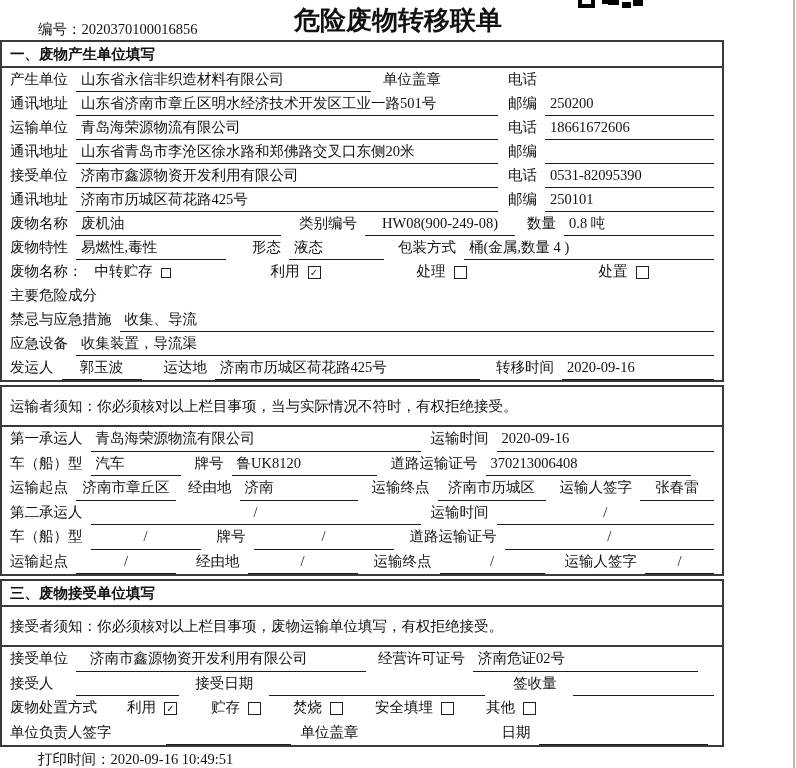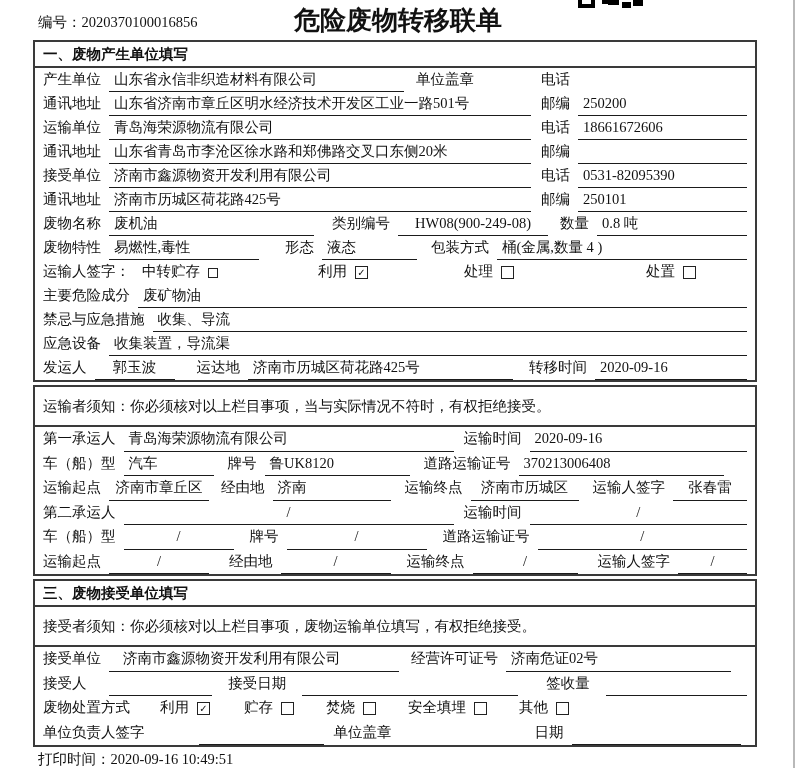--- a/index.html
+++ b/index.html
@@ -1,26 +1,26 @@
 <!DOCTYPE html>
 <html><head>
 <meta charset="utf-8">
 <style>
   html,body{margin:0;padding:0}
   body{width:796px;height:768px;background:#fff;color:#111;
        font-family:"Liberation Serif","DejaVu Serif",serif;font-size:14.5px;
        position:relative;overflow:hidden}
   .edge{position:absolute;right:1px;top:0;width:2px;height:768px;background:#b9b9b9}
   .hdr{position:relative;height:40px}
-  .serial{position:absolute;left:38px;top:13px;white-space:nowrap}
+  .serial{position:absolute;left:38px;top:20px;white-space:nowrap}
   .doc-title{text-align:center;font-size:26px;font-weight:bold;padding-top:3px}
   .qr{position:absolute;left:576px;top:0;width:72px;height:10px;overflow:hidden}
   .qr div{position:absolute;background:#000}
   .qr .ring{background:transparent;border:4px solid #000;width:17px;height:17px;left:2px;top:-9px;box-sizing:border-box}
-  .box{margin-left:33px;width:724px;border:2px solid #3a3a3a;box-sizing:border-box;background:#fff}
+  .box{width:724px;border:2px solid #3a3a3a;box-sizing:border-box;background:#fff}
   .box+.box{margin-top:3px}
   .sec-title{font-weight:bold;font-size:14.5px;height:21px;line-height:21px;
              padding:2px 8px 1px;border-bottom:2px solid #3a3a3a}
   .notice{height:26px;line-height:26px;padding:6px 8px;border-bottom:2px solid #3a3a3a;white-space:nowrap}
   .row{display:flex;padding:0 8px;line-height:22px}
   .s1 .row{height:24px}
   .s2 .row{height:24.5px}
   .s3 .row{height:24.5px}
   .lbl{white-space:nowrap;margin-right:8px}
   .val{border-bottom:1px solid #1b1b1b;white-space:nowrap;padding:0 5px;box-sizing:border-box;overflow:hidden}
@@ -123,34 +123,33 @@
   <div class="row">
     <span class="lbl">废物特性</span>
     <span class="val" style="width:150px">易燃性,毒性</span>
     <span class="lbl" style="margin-left:26px">形态</span>
     <span class="val" style="width:95px">液态</span>
     <span class="lbl" style="margin-left:14px">包装方式</span>
     <span class="val fx">桶(金属,数量 4 )</span>
   </div>
 
   <div class="row">
-    <span class="lbl">运输人签字：</span>
+    <span class="lbl">废物名称：</span>
     <span class="lbl" style="margin-left:4px">中转贮存</span>
     <span class="cb sm"></span>
     <span class="lbl" style="margin-left:100px">利用</span>
     <span class="cb on">✓</span>
     <span class="lbl" style="margin-left:96px">处理</span>
     <span class="cb"></span>
     <span class="lbl" style="margin-left:132px">处置</span>
     <span class="cb"></span>
   </div>
 
   <div class="row">
     <span class="lbl">主要危险成分</span>
-    <span class="val fx">废矿物油</span>
   </div>
 
   <div class="row">
     <span class="lbl">禁忌与应急措施</span>
     <span class="val fx">收集、导流</span>
   </div>
 
   <div class="row">
     <span class="lbl">应急设备</span>
     <span class="val fx">收集装置，导流渠</span>

